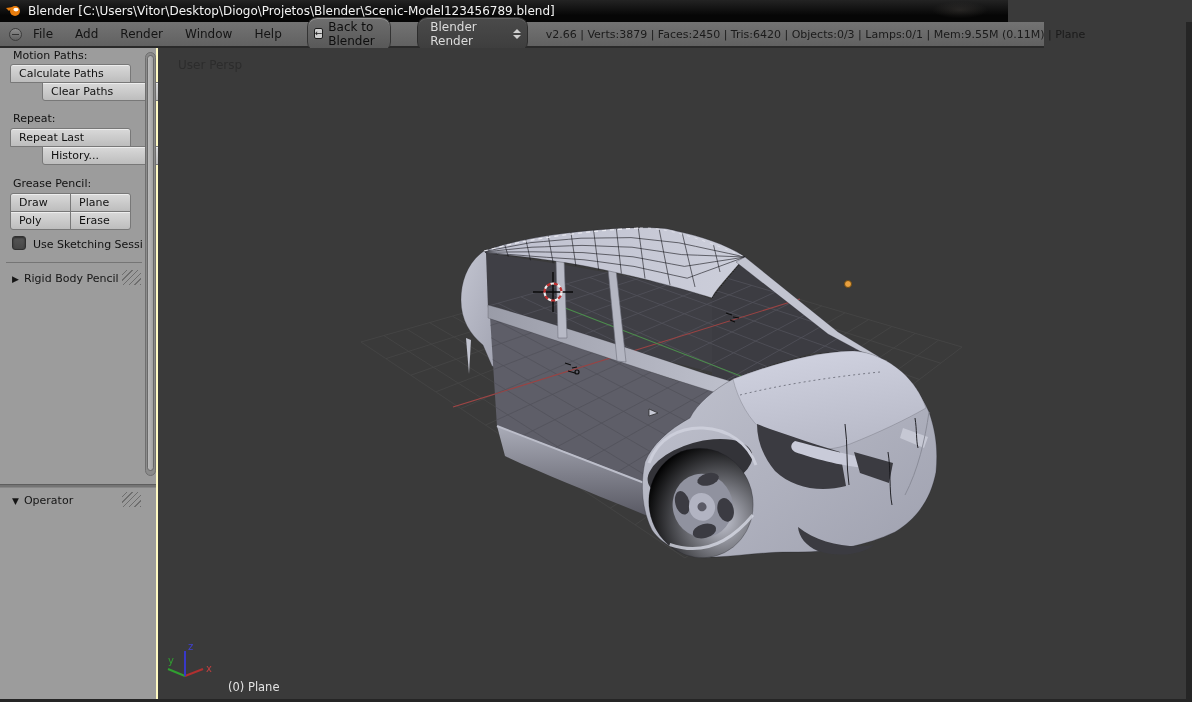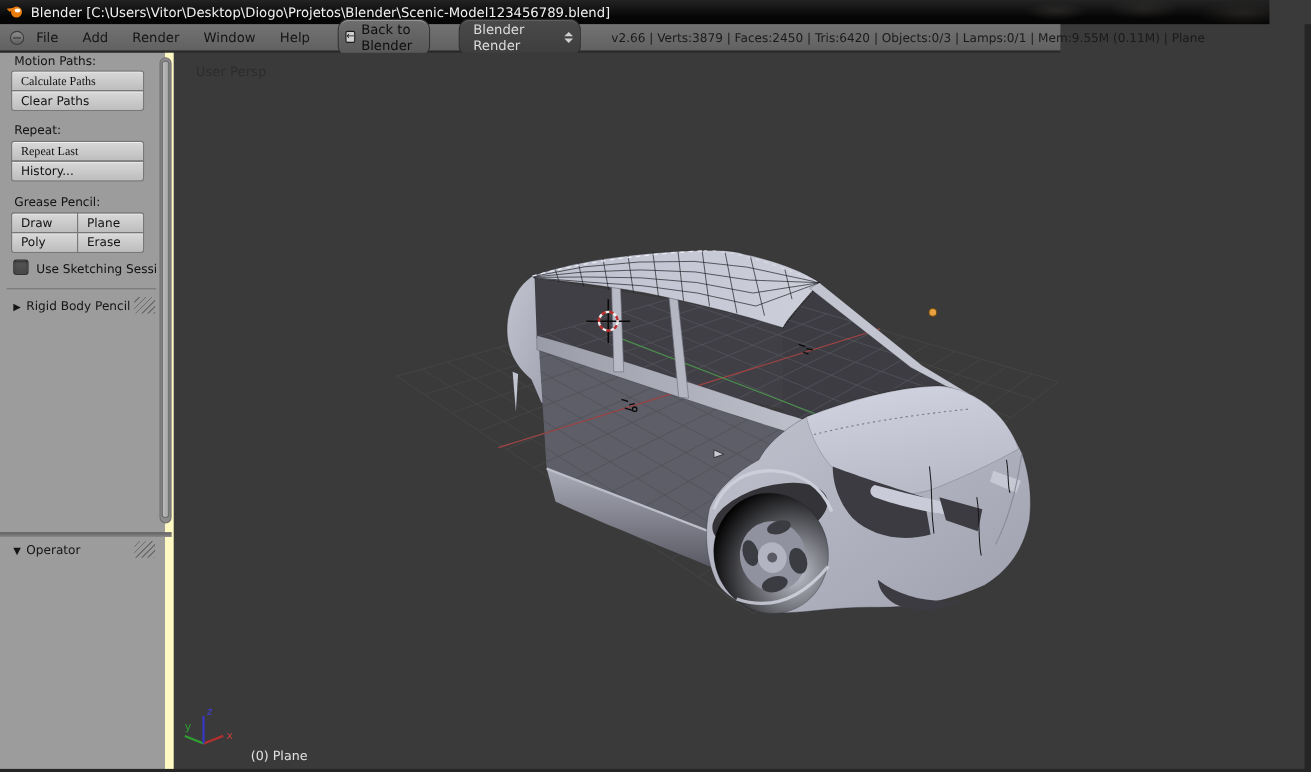--- a/index.html
+++ b/index.html
@@ -1,60 +1,60 @@
 <!DOCTYPE html>
 <html><head>
 <meta charset="utf-8">
 <style>
   html,body{margin:0;padding:0;width:1192px;height:702px;overflow:hidden;
     font-family:"DejaVu Sans","Liberation Sans",sans-serif;background:#3a3a3a;}
   *{box-sizing:border-box;}
   
-  .titlebar{position:absolute;left:0;top:0;width:1154px;height:22px;
+  .titlebar{position:absolute;left:0;top:0;width:1008px;height:22px;
     background:
       radial-gradient(40px 12px at 960px 10px,#55504b55,transparent 70%),
       radial-gradient(46px 14px at 1040px 8px,#5a555044,transparent 70%),
       radial-gradient(60px 16px at 1130px 12px,#48433d66,transparent 70%),
       linear-gradient(#232323,#060606 70%);
     display:flex;align-items:center;color:#f2f2f2;font-size:12px;}
   .titlebar .logo{margin:0 7px 0 6px;}
   
-  .menubar{position:absolute;left:0;top:22px;width:964px;height:26px;
+  .menubar{position:absolute;left:0;top:22px;width:1044px;height:26px;
     background:linear-gradient(#737373,#616161);border-bottom:2px solid #2a2a2a;
     display:flex;align-items:center;font-size:12px;color:#141414;}
   .ed-icon{width:13px;height:13px;border-radius:50%;margin-left:9px;
     background:linear-gradient(#8d8d8d,#5f5f5f);border:1px solid #3c3c3c;
     position:relative;flex:none;}
   .ed-icon::after{content:"";position:absolute;left:2px;right:2px;top:5px;height:1px;background:#333;}
   .menu-item{padding:0 11px;cursor:default;}
   .btn-back{margin-left:14px;display:flex;align-items:center;gap:5px;
     background:linear-gradient(#6e6e6e,#565656);border:1px solid #333;
     border-radius:10px;padding:2px 11px 3px 6px;color:#0e0e0e;
     box-shadow:inset 0 1px 0 rgba(255,255,255,.28);}
   .btn-back .bicon{width:14px;height:11px;border:1px solid #1d1d1d;border-radius:2px;
     display:flex;align-items:center;justify-content:center;font-size:9px;line-height:9px;color:#111;background:#cfcfcf;}
   .dd-render{margin-left:26px;display:flex;align-items:center;
     background:linear-gradient(#4a4a4a,#3d3d3d);border:1px solid #2c2c2c;border-radius:10px;
     padding:2px 6px 3px 12px;color:#dcdcdc;box-shadow:inset 0 1px 0 rgba(255,255,255,.12);gap:24px;}
   .spin{display:flex;flex-direction:column;gap:2px;margin-left:12px;}
   .spin i{width:0;height:0;border-left:4px solid transparent;border-right:4px solid transparent;}
   .spin .up{border-bottom:4px solid #cfcfcf;}
   .spin .dn{border-top:4px solid #cfcfcf;}
-  .stats{margin-left:10px;font-size:11px;color:#1a1a1a;white-space:nowrap;}
+  .stats{font-size:11px;color:#1a1a1a;white-space:nowrap;}
   .mb-logo{margin-left:18px;}
   
   .sidebar{position:absolute;left:0;top:48px;width:158px;height:654px;background:#9c9c9c;
-    border-right:8px solid #fef9c3;font-size:11px;color:#111;padding-left:44px;}
+    border-right:2px solid #fef9c3;font-size:11px;color:#111;padding-left:44px;}
   .sb-label{position:absolute;left:13px;white-space:nowrap;}
   .tsbtn{position:absolute;left:10px;width:121px;height:19px;
     background:linear-gradient(#d9d9d9,#bdbdbd);border:1px solid #787878;border-radius:3px;
     box-shadow:inset 0 1px 0 rgba(255,255,255,.55);
     display:flex;align-items:center;padding-left:8px;font-size:11px;color:#111;}
-  .tsbtn.top{border-radius:3px 3px 0 0;font-family:Liberation Serif, serif;}
-  .tsbtn.bot{border-radius:0 0 3px 3px;margin-top:-1px;}
+  .tsbtn.top{border-radius:3px 3px 0 0;}
+  .tsbtn.bot{border-radius:0 0 3px 3px;margin-top:-1px;margin-left:32px;}
   .tsbtn.half{width:61px;}
   .checkbox{position:absolute;left:12px;width:14px;height:14px;border-radius:3px;
     background:linear-gradient(#565656,#474747);border:1px solid #303030;
     box-shadow:inset 0 1px 2px rgba(0,0,0,.5);}
   .divider{position:absolute;left:6px;width:136px;border-top:1px solid #757575;}
   .panel-head{position:absolute;left:12px;white-space:nowrap;color:#151515;}
   .panel-head .tri{font-size:9px;margin-right:5px;}
   .grip{position:absolute;width:19px;height:15px;
     background:repeating-linear-gradient(135deg,transparent 0,transparent 3px,#6e6e6e 3px,#6e6e6e 4px);}
   .scrolltrack{position:absolute;left:145px;top:4px;width:11px;height:424px;

